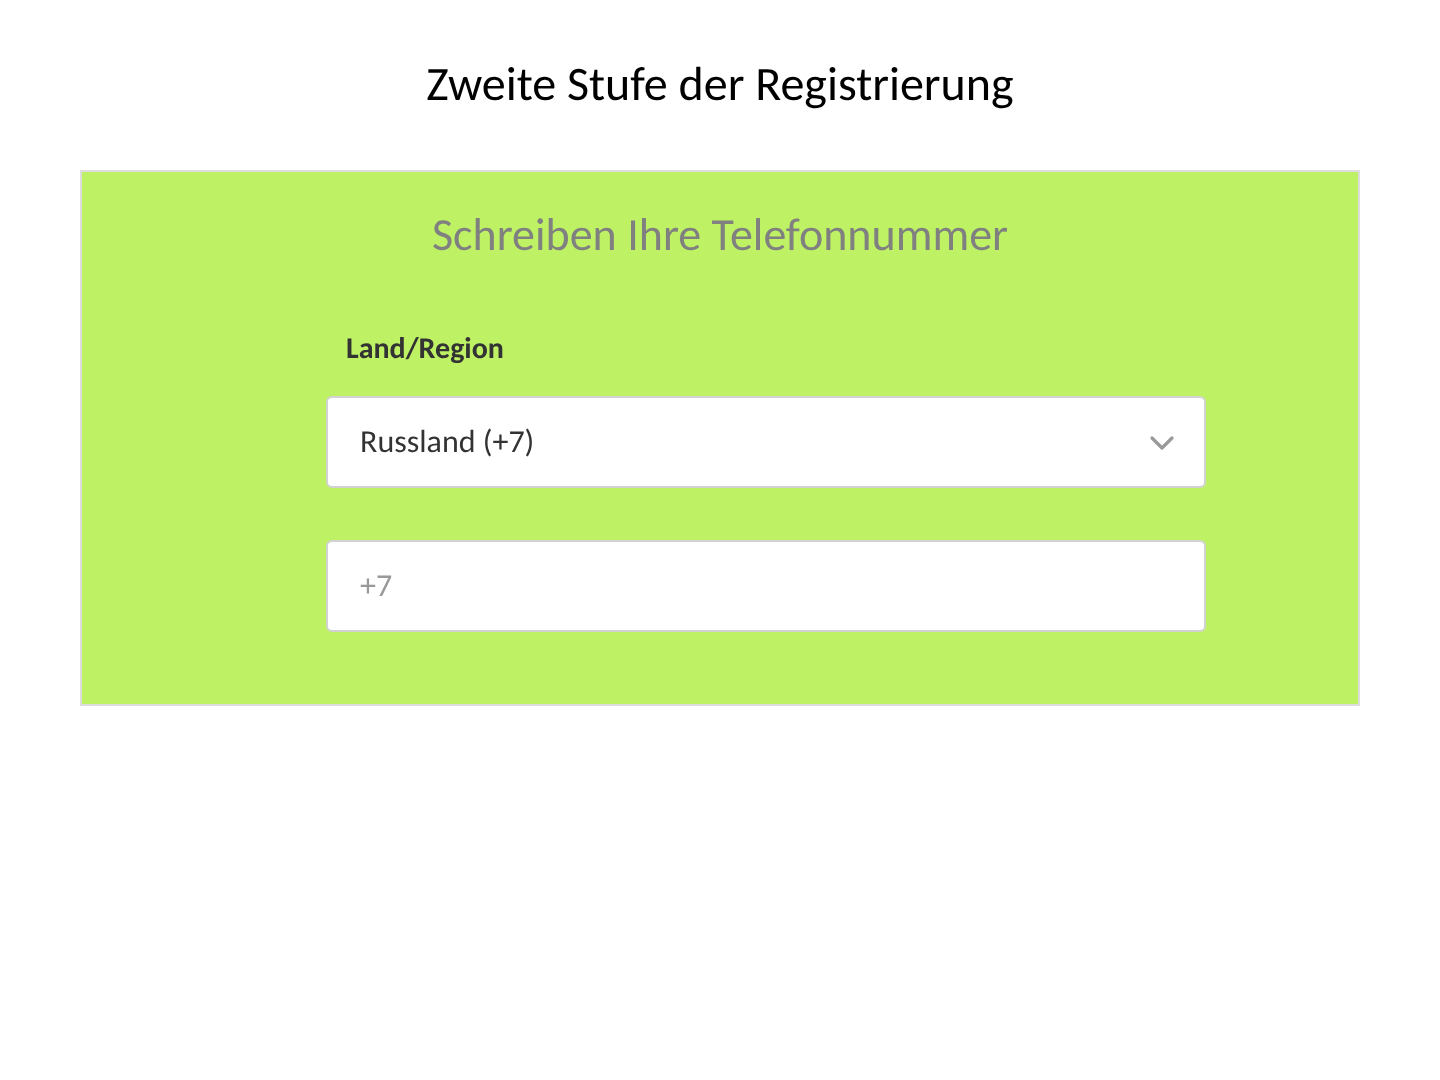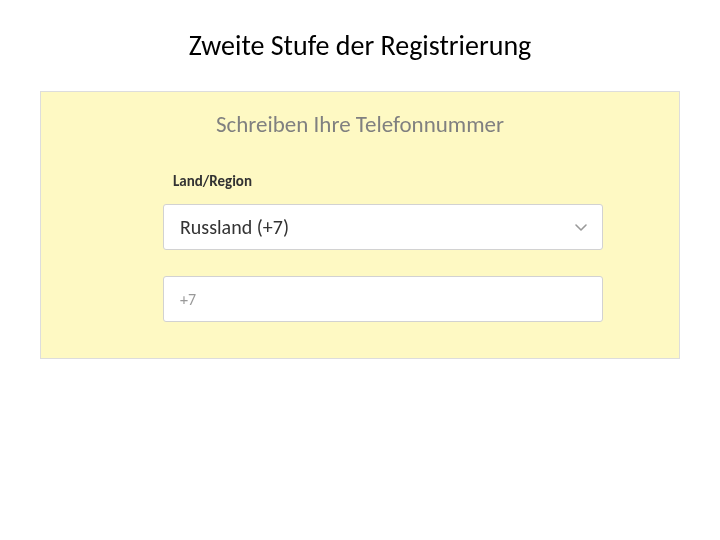--- a/index.html
+++ b/index.html
@@ -11,29 +11,29 @@
       width: 720px;
       height: 540px;
       font-family: "Segoe UI", Calibri, Arial, sans-serif;
       background: #ffffff;
     }
     .page {
       padding: 28px 40px;
     }
     .page-title {
       text-align: center;
-      font-size: 28px;
+      font-size: 24px;
       font-weight: 400;
       color: #000000;
       margin-bottom: 28px;
     }
     .card {
       border: 1px solid #dddddd;
       padding: 18px 0 36px 0;
-      background: #fef9c3;
+      background: #bef264;
     }
     .card-subtitle {
       text-align: center;
       font-size: 23px;
       font-weight: 400;
       color: #808080;
       margin-bottom: 34px;
     }
     .form-area {
       padding-left: 122px;
@@ -53,21 +53,21 @@
     }
     .select-box {
       width: 100%;
       height: 46px;
       border: 1px solid #d2d2d2;
       border-radius: 3px;
       background: #ffffff;
       padding: 0 40px 0 16px;
       display: flex;
       align-items: center;
-      font-size: 20px;
+      font-size: 16px;
       color: #333333;
       cursor: pointer;
     }
     .chevron {
       position: absolute;
       right: 14px;
       top: 50%;
       transform: translateY(-50%);
       pointer-events: none;
     }

